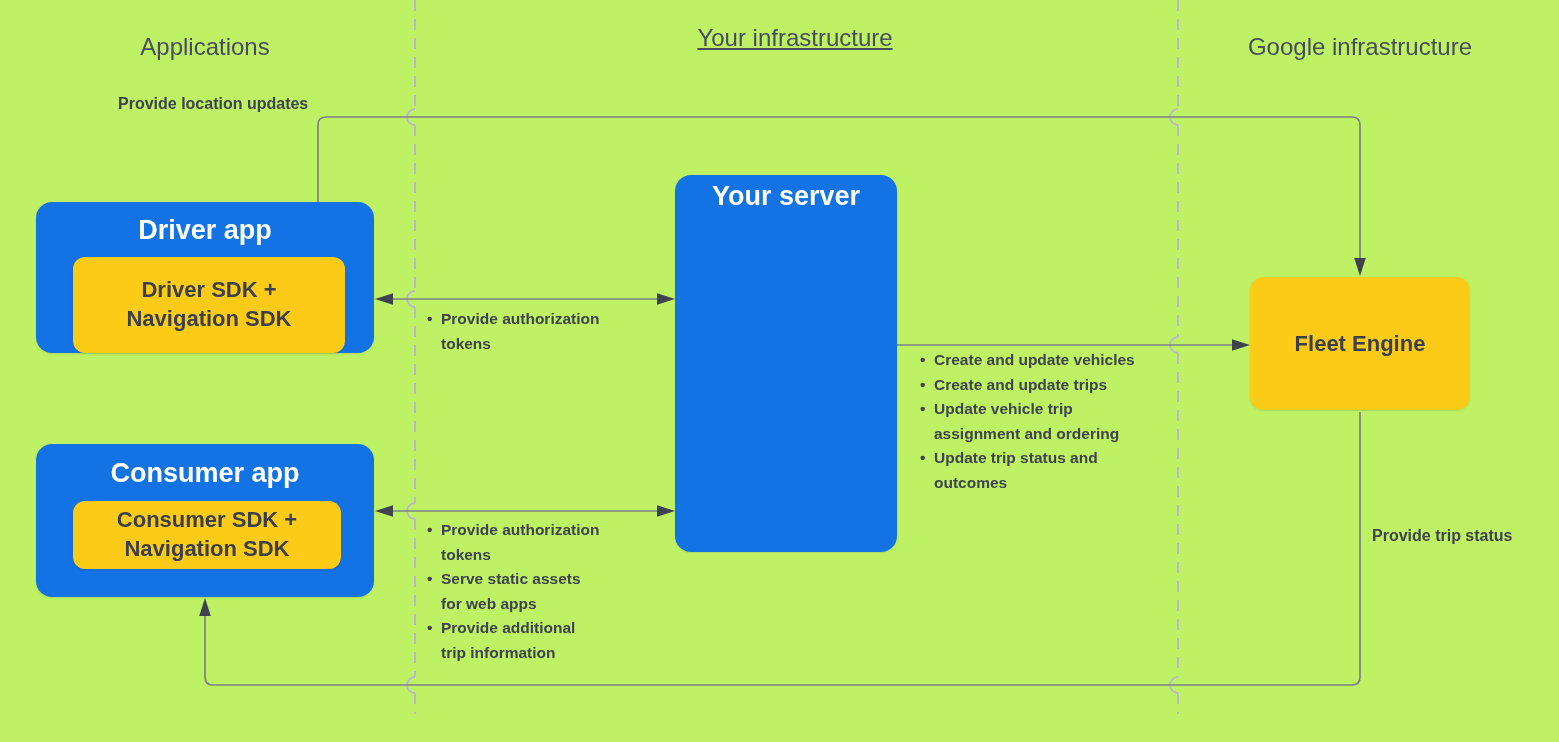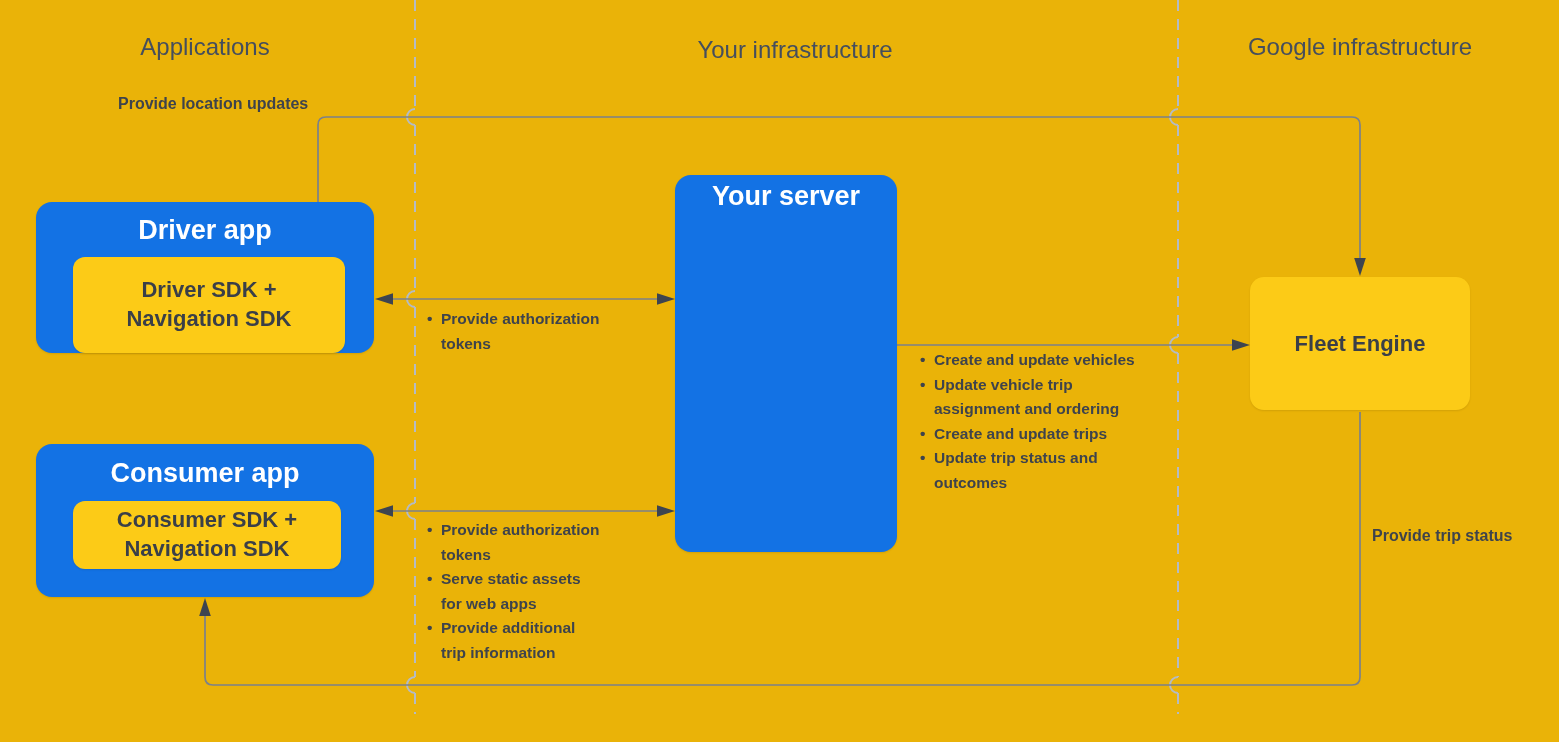--- a/index.html
+++ b/index.html
@@ -5,21 +5,21 @@
   html, body {
     margin: 0;
     padding: 0;
     background: #ffffff;
     font-family: "Liberation Sans", sans-serif;
   }
   .canvas {
     position: relative;
     width: 1559px;
     height: 742px;
-    background: #eab308;
+    background: #bef264;
     overflow: hidden;
   }
   .connectors {
     position: absolute;
     left: 0; top: 0;
     width: 1559px; height: 742px;
     z-index: 1;
   }
   .col-header {
     position: absolute;
@@ -134,21 +134,21 @@
     <polygon points="675,511 657,505.2 657,516.8" fill="#3d4450"></polygon>
 
     <line x1="897" y1="345" x2="1233" y2="345" stroke="#7b818b" stroke-width="1.7"></line>
     <polygon points="1250,345 1232,339.2 1232,350.8" fill="#3d4450"></polygon>
 
     <path d="M1360 412 V677 Q1360 685 1352 685 H213 Q205 685 205 677 V616" stroke="#7b818b" stroke-width="1.7" fill="none"></path>
     <polygon points="205,598 199.2,616 210.8,616" fill="#3d4450"></polygon>
   </svg>
 
   <div class="col-header" style="left:55px; top:33px;">Applications</div>
-  <div class="col-header" style="left:645px; top:36px;">Your infrastructure</div>
+  <div class="col-header" style="left:645px; top:24px;text-decoration:underline;">Your infrastructure</div>
   <div class="col-header" style="left:1210px; top:33px;">Google infrastructure</div>
 
   <div class="node blue" style="left:36px; top:202px; width:338px; height:151px; padding-top:13px;">
     <div class="node-title">Driver app</div>
   </div>
   <div class="node yellow" style="left:73px; top:257px; width:272px; height:96px;">
     <div class="sdk-label">Driver SDK +
 Navigation SDK</div>
   </div>
 
@@ -180,20 +180,20 @@
     <li>Provide authorization
 tokens</li>
     <li>Serve static assets
 for web apps</li>
     <li>Provide additional
 trip information</li>
   </ul>
 
   <ul class="edge-list" style="left:920px; top:348px; width:256px;">
     <li>Create and update vehicles</li>
+    <li>Create and update trips</li>
     <li>Update vehicle trip
 assignment and ordering</li>
-    <li>Create and update trips</li>
     <li>Update trip status and
 outcomes</li>
   </ul>
 
 </div>
 
 </body></html>

